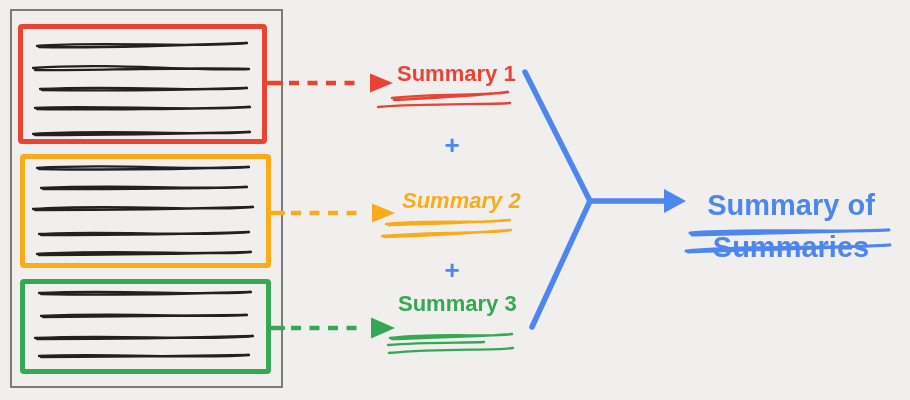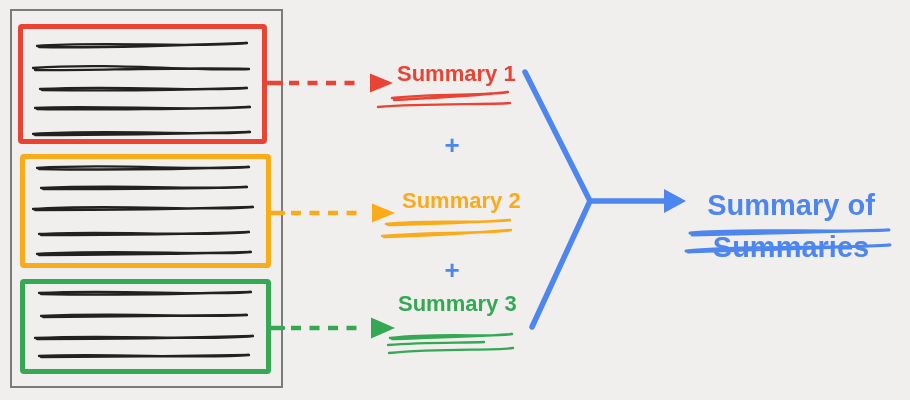--- a/index.html
+++ b/index.html
@@ -86,21 +86,21 @@
   </svg>
 
   <div class="abs summary-label label-red" style="left:397px;top:62px;">Summary 1</div>
   <svg class="abs" style="left:376px;top:88px;" width="138" height="26" viewBox="0 0 138 26">
     <path class="scribble stroke-red" d="M16 10 C60 5 110 8 132 4 C100 8 50 10 18 12"></path>
     <path class="scribble stroke-red" d="M2 19 C50 15 110 17 134 15"></path>
   </svg>
 
   <div class="abs plus" style="left:434px;top:131px;">+</div>
 
-  <div class="abs summary-label label-orange" style="left:402px;top:189px;">Summary 2</div>
+  <div class="abs summary-label label-orange" style="left:402px;top:189px;font-style:italic;">Summary 2</div>
   <svg class="abs" style="left:380px;top:215px;" width="136" height="28" viewBox="0 0 136 28">
     <path class="scribble stroke-orange" d="M6 9 C50 4 100 9 130 5 C90 8 40 9 8 10"></path>
     <path class="scribble stroke-orange" d="M2 21 C60 16 110 19 131 15 C80 19 40 21 4 22"></path>
   </svg>
 
   <div class="abs plus" style="left:434px;top:256px;">+</div>
 
   <div class="abs summary-label label-green" style="left:398px;top:292px;">Summary 3</div>
   <svg class="abs" style="left:384px;top:330px;" width="134" height="28" viewBox="0 0 134 28">
     <path class="scribble stroke-green" d="M6 8 C60 2 110 8 128 4 C90 7 40 8 8 9"></path>

